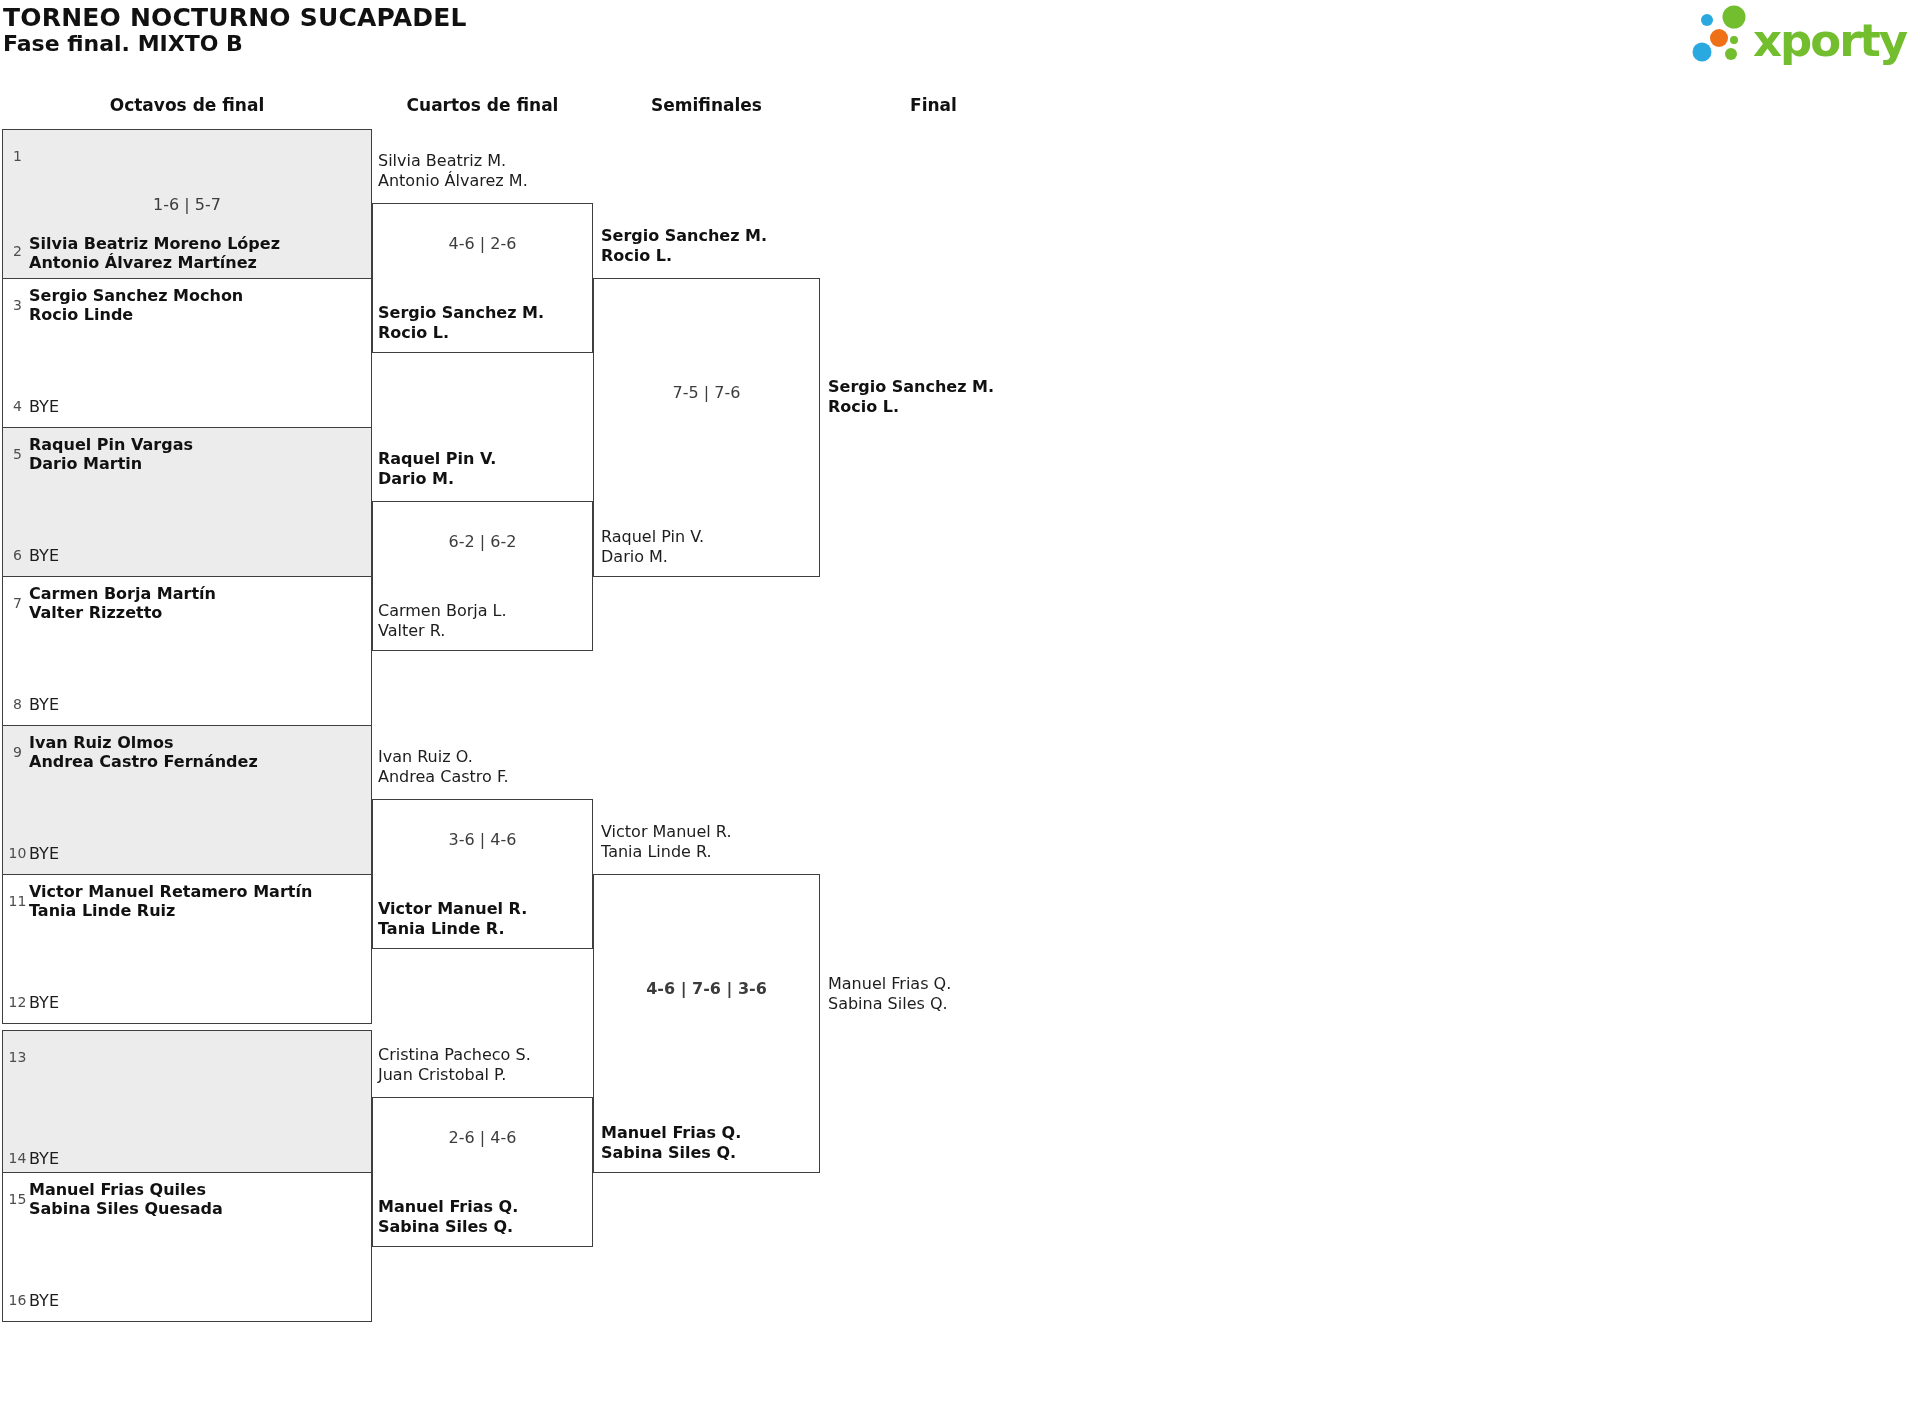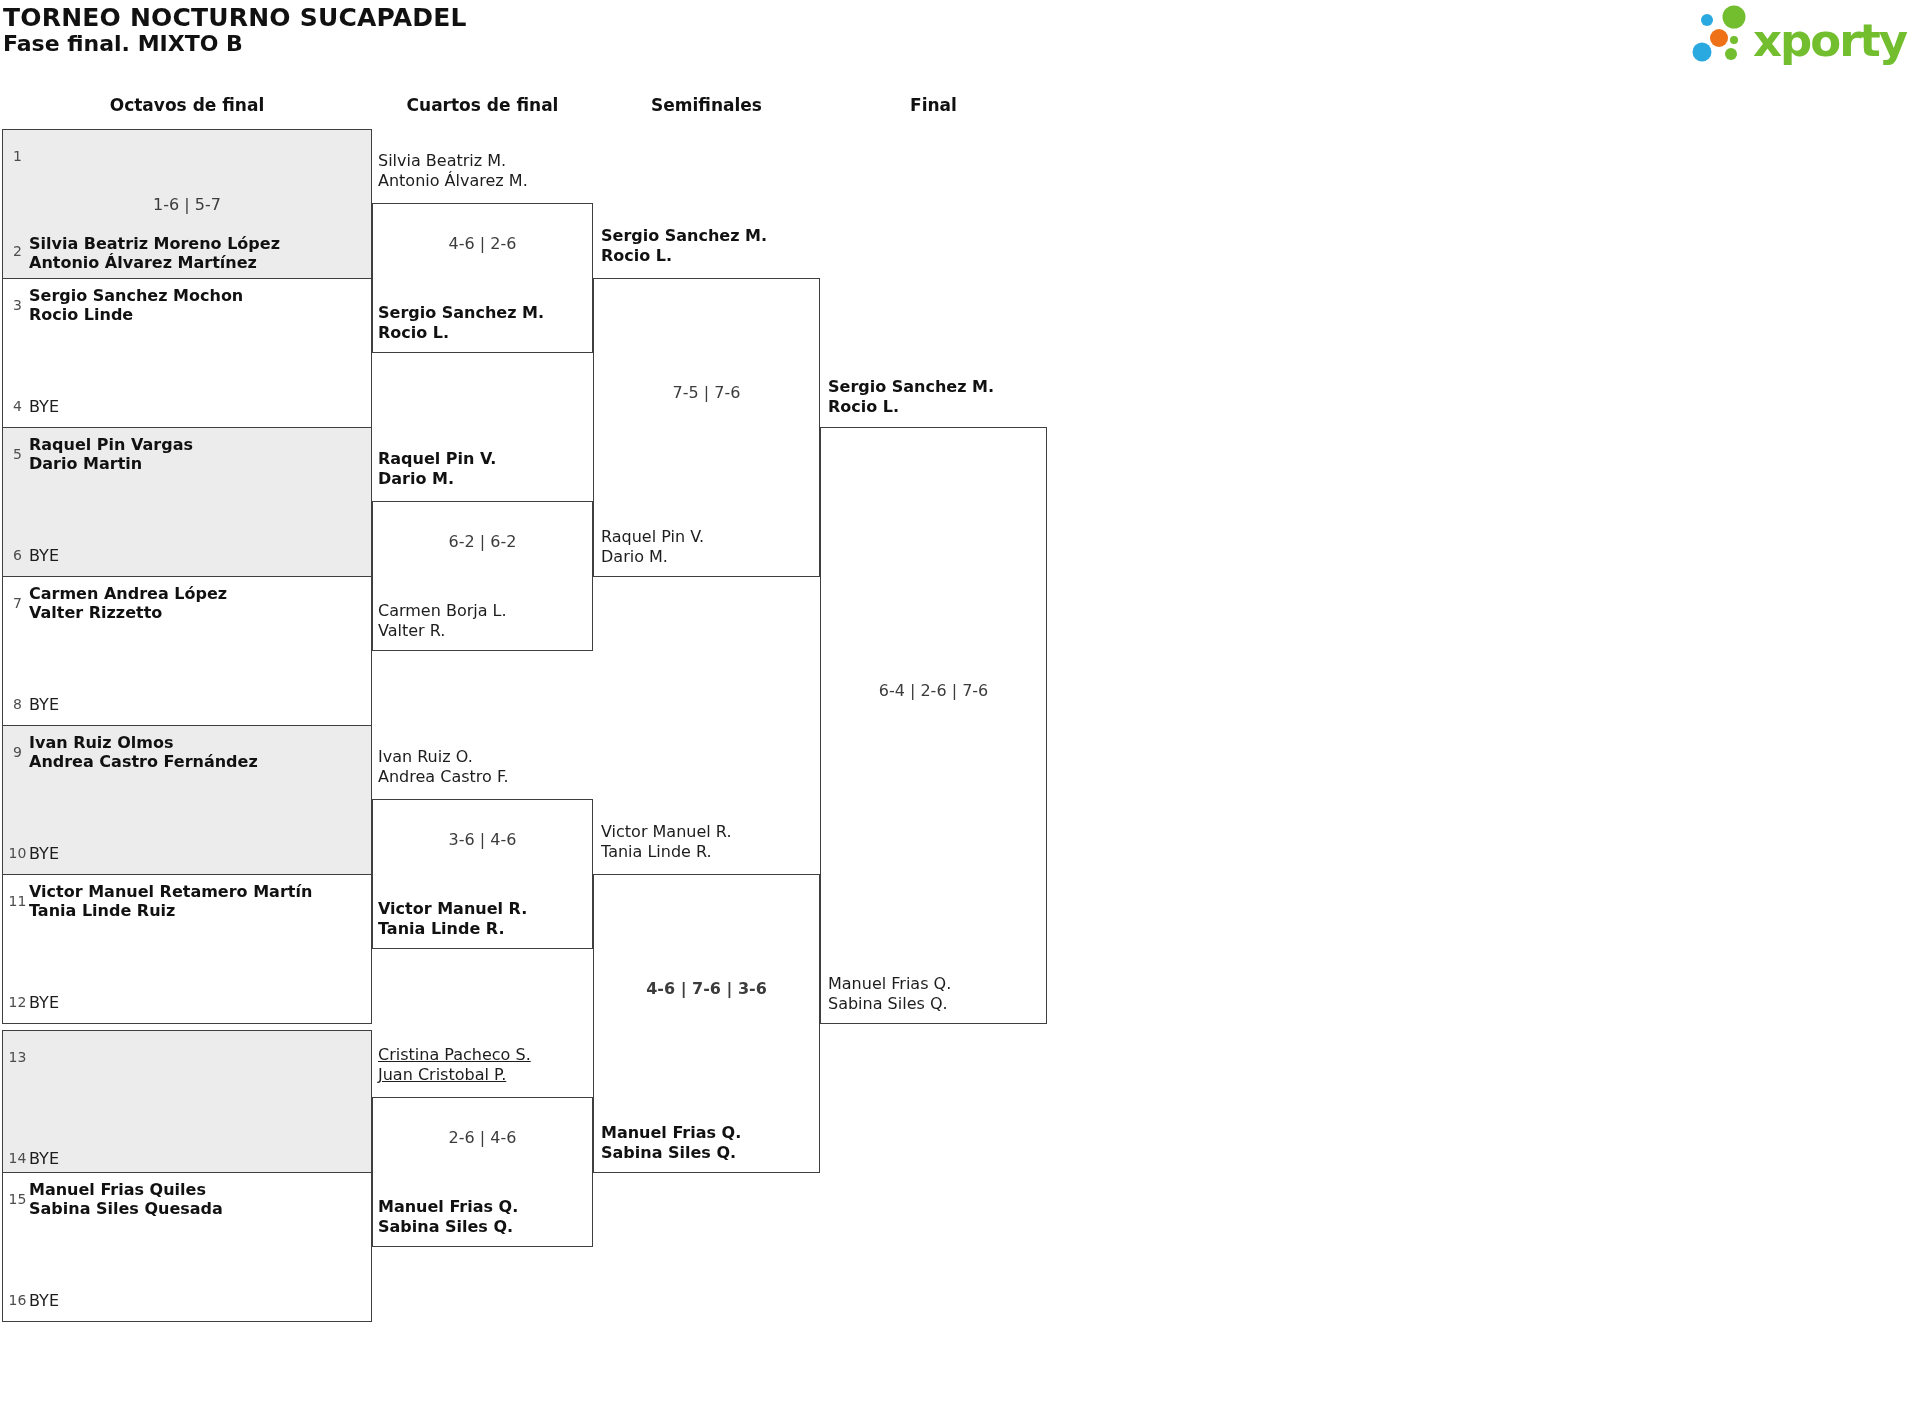--- a/index.html
+++ b/index.html
@@ -80,21 +80,21 @@
       <span>Raquel Pin Vargas</span>
       <span>Dario Martin</span>
     </div>
     <span class="num bye-num">6</span>
     <span class="bye">BYE</span>
   </div>
 
   <div class="box" style="top:576px;">
     <span class="num" style="top:17px;">7</span>
     <div class="names top-names bold">
-      <span>Carmen Andrea López</span>
+      <span>Carmen Borja Martín</span>
       <span>Valter Rizzetto</span>
     </div>
     <span class="num bye-num">8</span>
     <span class="bye">BYE</span>
   </div>
 
   <div class="box shaded" style="top:725px;">
     <span class="num" style="top:17px;">9</span>
     <div class="names top-names bold">
       <span>Ivan Ruiz Olmos</span>
@@ -160,21 +160,21 @@
     <span>Valter R.</span>
   </div>
   <div class="entrant" style="left:378px;top:747px;">
     <span>Ivan Ruiz O.</span>
     <span>Andrea Castro F.</span>
   </div>
   <div class="entrant bold" style="left:378px;top:899px;">
     <span>Victor Manuel R.</span>
     <span>Tania Linde R.</span>
   </div>
-  <div class="entrant" style="left:378px;top:1045px;text-decoration:underline;">
+  <div class="entrant" style="left:378px;top:1045px;">
     <span>Cristina Pacheco S.</span>
     <span>Juan Cristobal P.</span>
   </div>
   <div class="entrant bold" style="left:378px;top:1197px;">
     <span>Manuel Frias Q.</span>
     <span>Sabina Siles Q.</span>
   </div>
 
   <div class="mbox" style="left:593px;top:278px;width:227px;height:299px;">
     <div class="score" style="top:104px;">7-5 | 7-6</div>
@@ -193,23 +193,20 @@
   </div>
   <div class="entrant" style="left:601px;top:822px;">
     <span>Victor Manuel R.</span>
     <span>Tania Linde R.</span>
   </div>
   <div class="entrant bold" style="left:601px;top:1123px;">
     <span>Manuel Frias Q.</span>
     <span>Sabina Siles Q.</span>
   </div>
 
-  <div class="mbox" style="left:820px;top:427px;width:227px;height:597px;">
-    <div class="score" style="top:253px;">6-4 | 2-6 | 7-6</div>
-  </div>
 
   <div class="entrant bold" style="left:828px;top:377px;">
     <span>Sergio Sanchez M.</span>
     <span>Rocio L.</span>
   </div>
   <div class="entrant" style="left:828px;top:974px;">
     <span>Manuel Frias Q.</span>
     <span>Sabina Siles Q.</span>
   </div>
 

